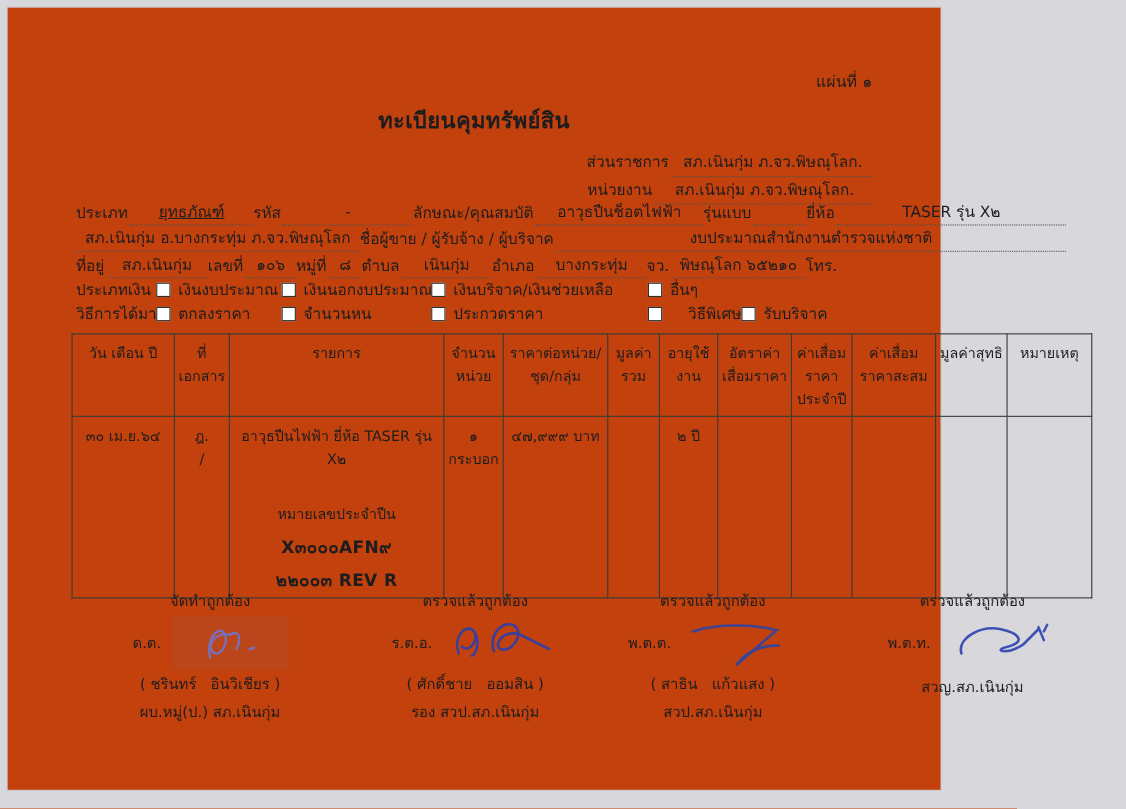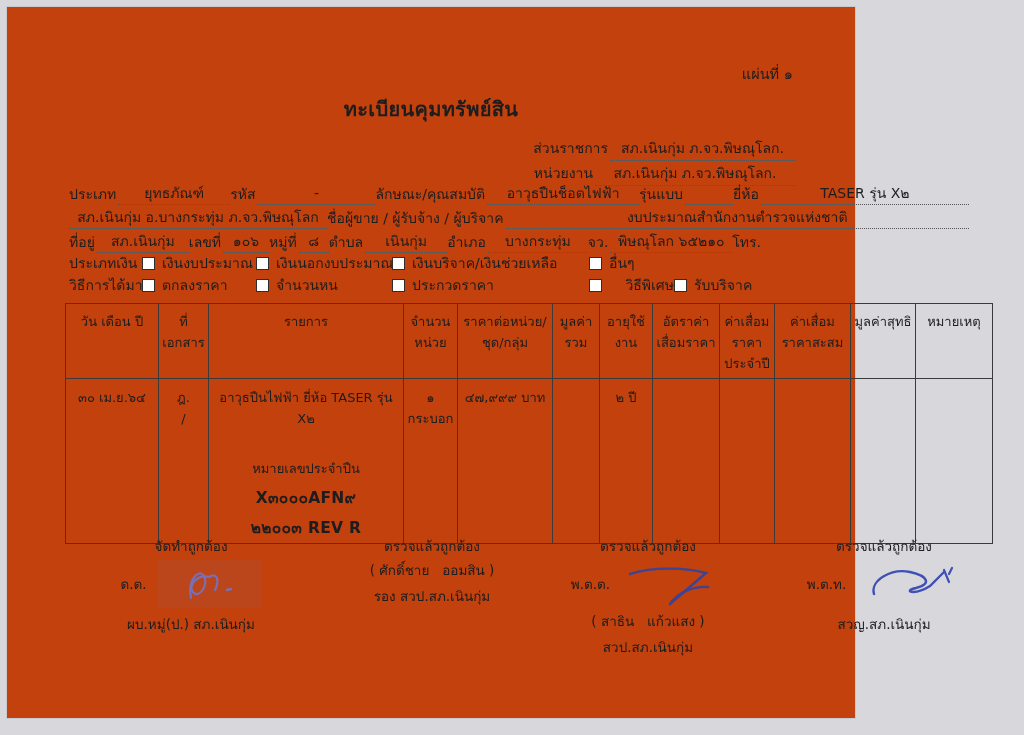--- a/index.html
+++ b/index.html
@@ -73,21 +73,21 @@
     </div>
     <div class="agency-row">
       <span class="f-label">หน่วยงาน</span>
       <span class="dotted" style="min-width:200px;">สภ.เนินกุ่ม ภ.จว.พิษณุโลก.</span>
     </div>
   </div>
 
   <div class="form-area">
     <div class="f-line">
       <span class="f-label">ประเภท</span>
-      <span class="f-val" style="width:112px;">ยุทธภัณฑ์</span>
+      <span class="f-val" style="width:112px;text-decoration:underline;">ยุทธภัณฑ์</span>
       <span class="f-label">รหัส</span>
       <span class="f-val" style="width:118px;">-</span>
       <span class="f-label">ลักษณะ/คุณสมบัติ</span>
       <span class="f-val" style="width:152px;">อาวุธปืนช็อตไฟฟ้า</span>
       <span class="f-label">รุ่นแบบ</span>
       <span class="f-val" style="width:48px;"></span>
       <span class="f-label">ยี่ห้อ</span>
       <span class="f-val grow">TASER รุ่น X๒</span>
     </div>
     <div class="f-line">
@@ -221,25 +221,33 @@
     <div class="sig-block sig-b1">
       <div class="sig-heading">จัดทำถูกต้อง</div>
       <div class="sig-mid">
         <span class="sig-rank">ด.ต.</span>
         <svg class="sig-svg sig1-bg" viewBox="0 0 105 48">
           <path d="M34 38 C30 20 42 8 47 16 C52 24 42 40 36 32 C31 26 40 14 52 17" fill="none" stroke="#7a6fb5" stroke-width="2.2" stroke-linecap="round"></path>
           <path d="M52 17 C60 12 63 20 58 30" fill="none" stroke="#7a6fb5" stroke-width="2.2" stroke-linecap="round"></path>
           <path d="M70 30 l4 -1" fill="none" stroke="#7a6fb5" stroke-width="2.4" stroke-linecap="round"></path>
         </svg>
       </div>
+      <div class="sig-name">( ชรินทร์   อินวิเชียร )</div>
       <div class="sig-pos">ผบ.หมู่(ป.) สภ.เนินกุ่ม</div>
     </div>
 
     <div class="sig-block sig-b2">
       <div class="sig-heading">ตรวจแล้วถูกต้อง</div>
+      <div class="sig-mid">
+        <span class="sig-rank">ร.ต.อ.</span>
+        <svg class="sig-svg" viewBox="0 0 105 48">
+          <path d="M14 34 C8 18 22 6 28 14 C33 21 24 34 17 28 M28 14 C34 24 30 34 26 36" fill="none" stroke="#3a3f9e" stroke-width="2.4" stroke-linecap="round"></path>
+          <path d="M46 32 C40 14 58 2 66 10 C73 17 62 34 52 30 C46 27 52 14 68 16 L96 30" fill="none" stroke="#3a3f9e" stroke-width="2.4" stroke-linecap="round"></path>
+        </svg>
+      </div>
       <div class="sig-name">( ศักดิ์ชาย   ออมสิน )</div>
       <div class="sig-pos">รอง สวป.สภ.เนินกุ่ม</div>
     </div>
 
     <div class="sig-block sig-b3">
       <div class="sig-heading">ตรวจแล้วถูกต้อง</div>
       <div class="sig-mid">
         <span class="sig-rank">พ.ต.ต.</span>
         <svg class="sig-svg" viewBox="0 0 105 48">
           <path d="M10 14 C35 6 68 8 86 13 L50 44" fill="none" stroke="#3c4494" stroke-width="2.4" stroke-linecap="round"></path>

